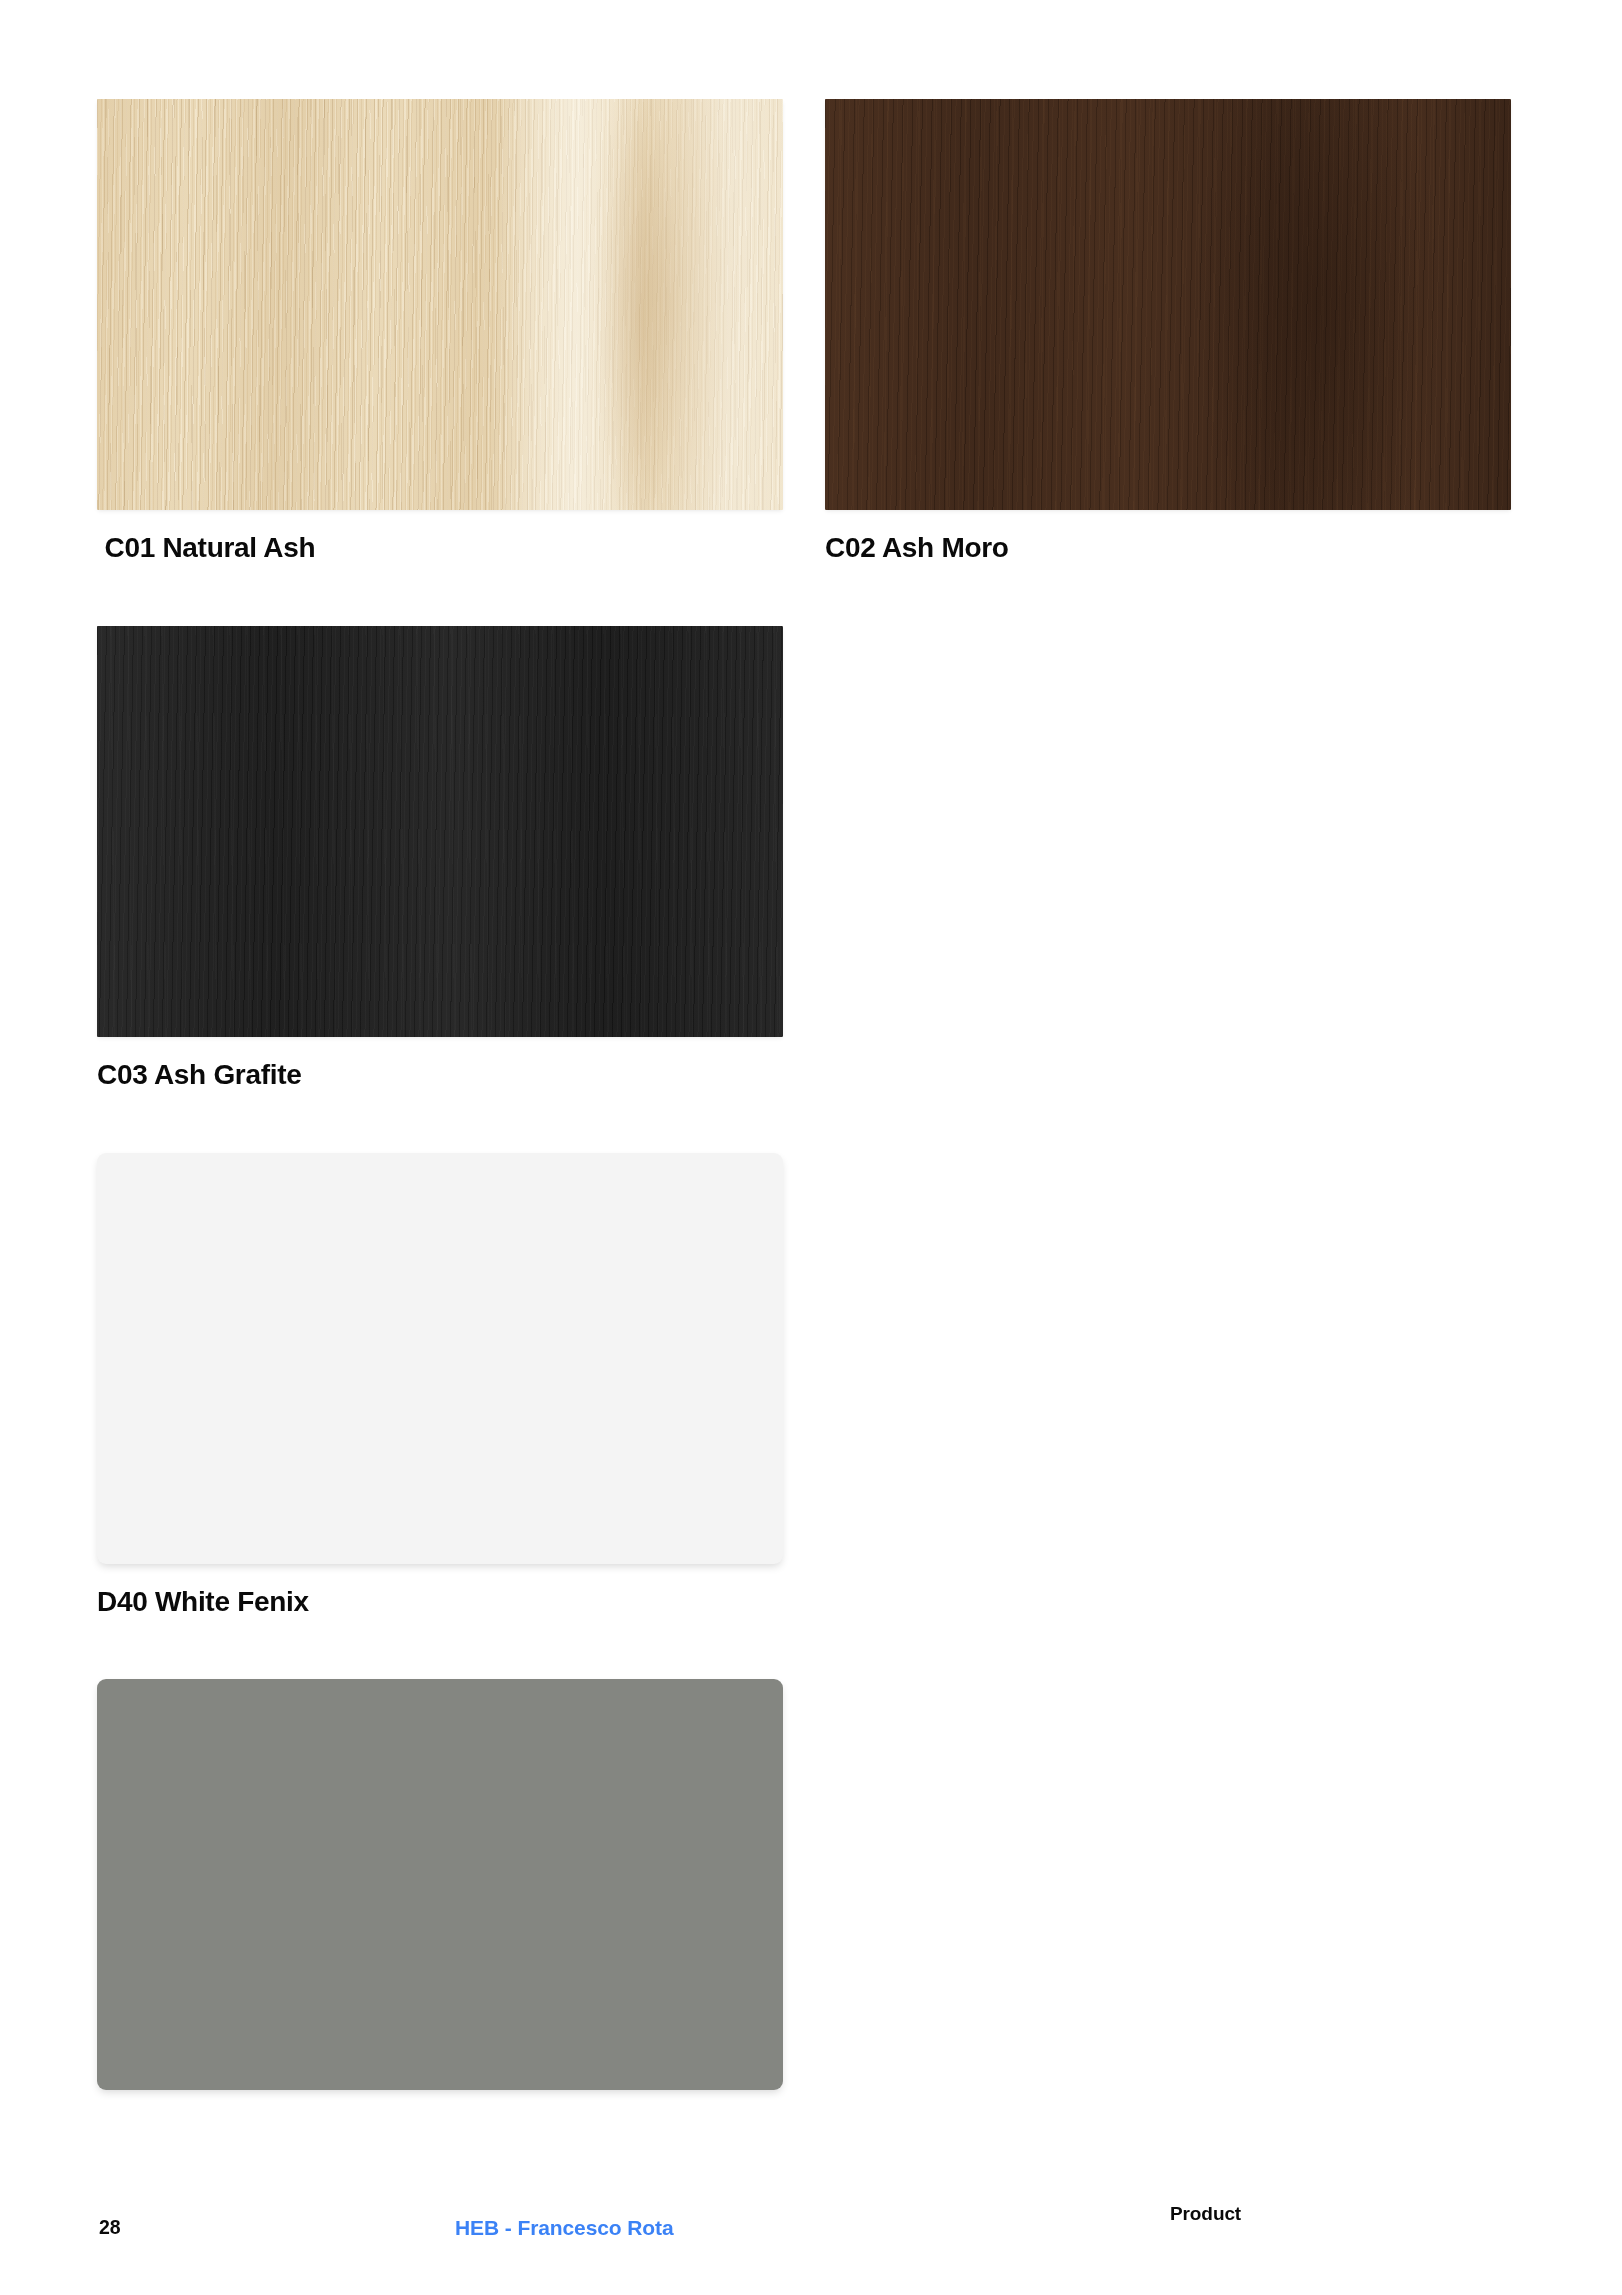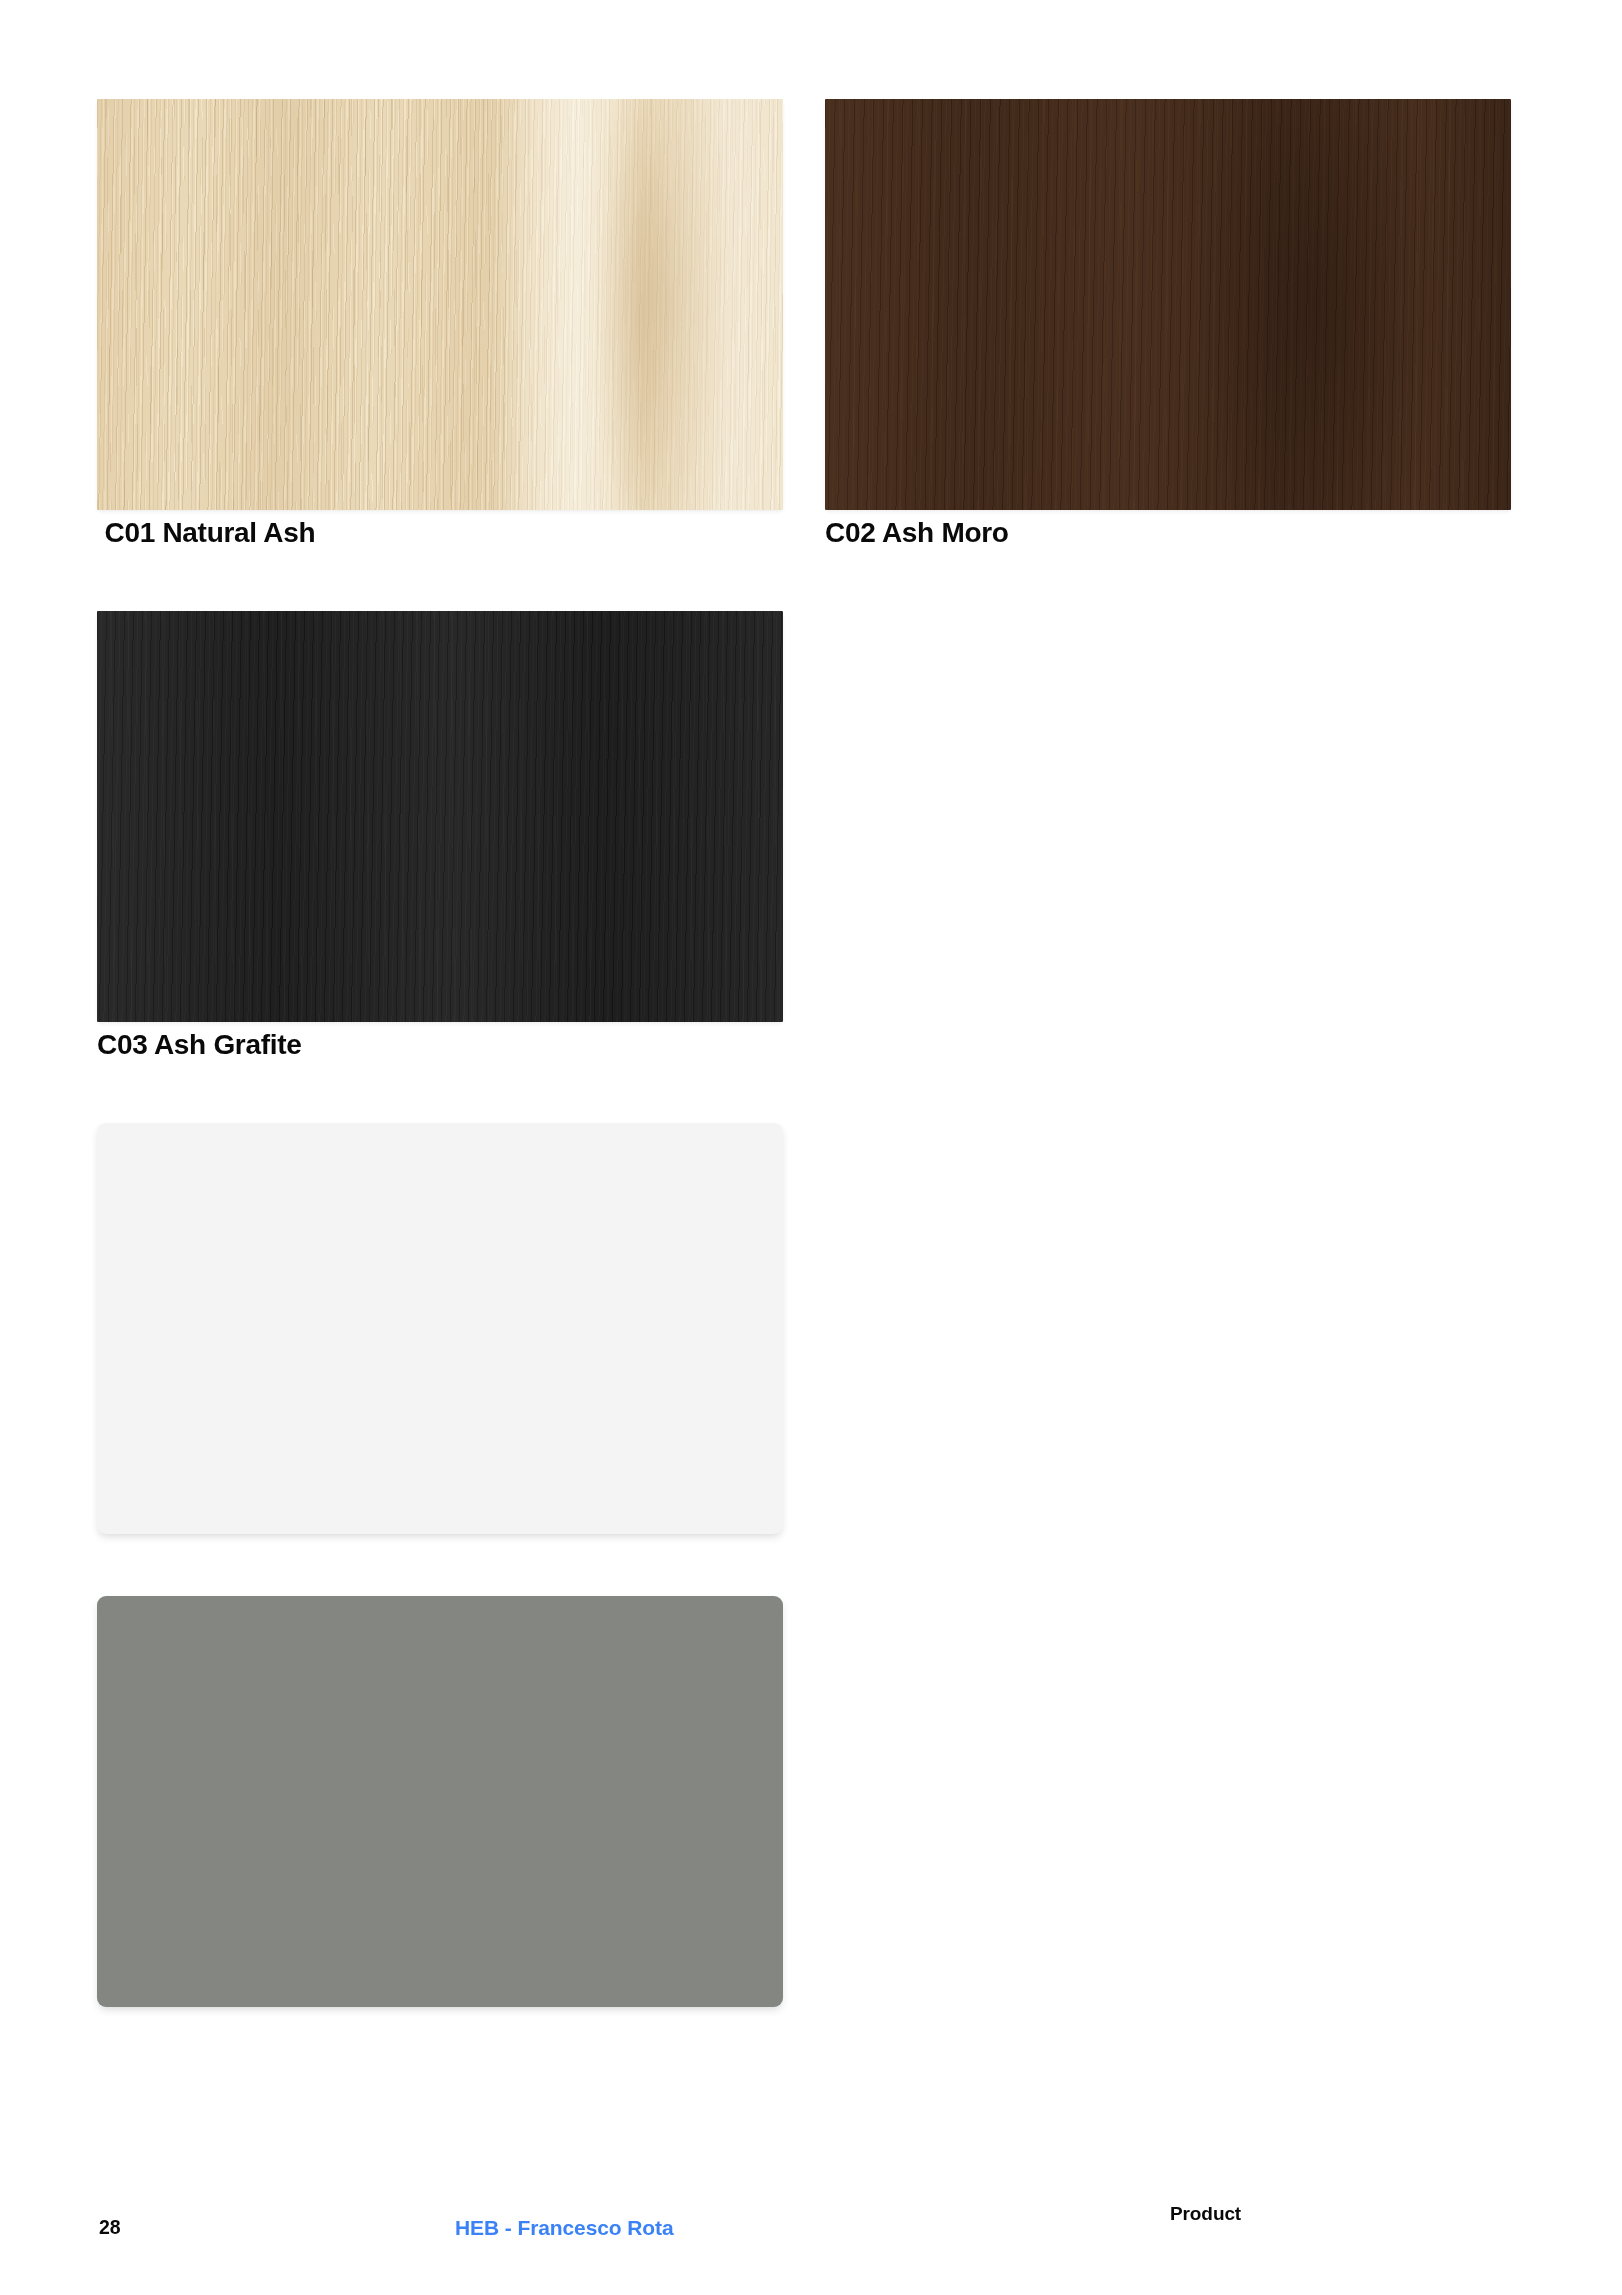--- a/index.html
+++ b/index.html
@@ -178,21 +178,21 @@
         rgba(0,0,0,0) 17px);
   }
 
   
   .fenix-white { background-color: #f4f4f4; }
   .fenix-black { background-color: #272724; }
   .fenix-grey  { background-color: #848681; }
 
   
   .swatch-label {
-    margin-top: 8px;
+    margin-top: 23px;
     font-size: 28px;
     font-weight: 700;
     letter-spacing: -0.3px;
     color: #0a0a0a;
     line-height: 1.1;
     white-space: pre;
   }
 
   
   .footer {
@@ -268,20 +268,21 @@
       </div>
 
       <div class="swatch-cell empty"></div>
 
     </div>
 
     <div class="swatch-row">
 
       <div class="swatch-cell">
         <div class="swatch-tile fenix fenix-white"></div>
+        <div class="swatch-label">D40 White Fenix</div>
       </div>
 
 
     </div>
 
     <div class="swatch-row">
 
       <div class="swatch-cell">
         <div class="swatch-tile fenix fenix-grey"></div>
       </div>

